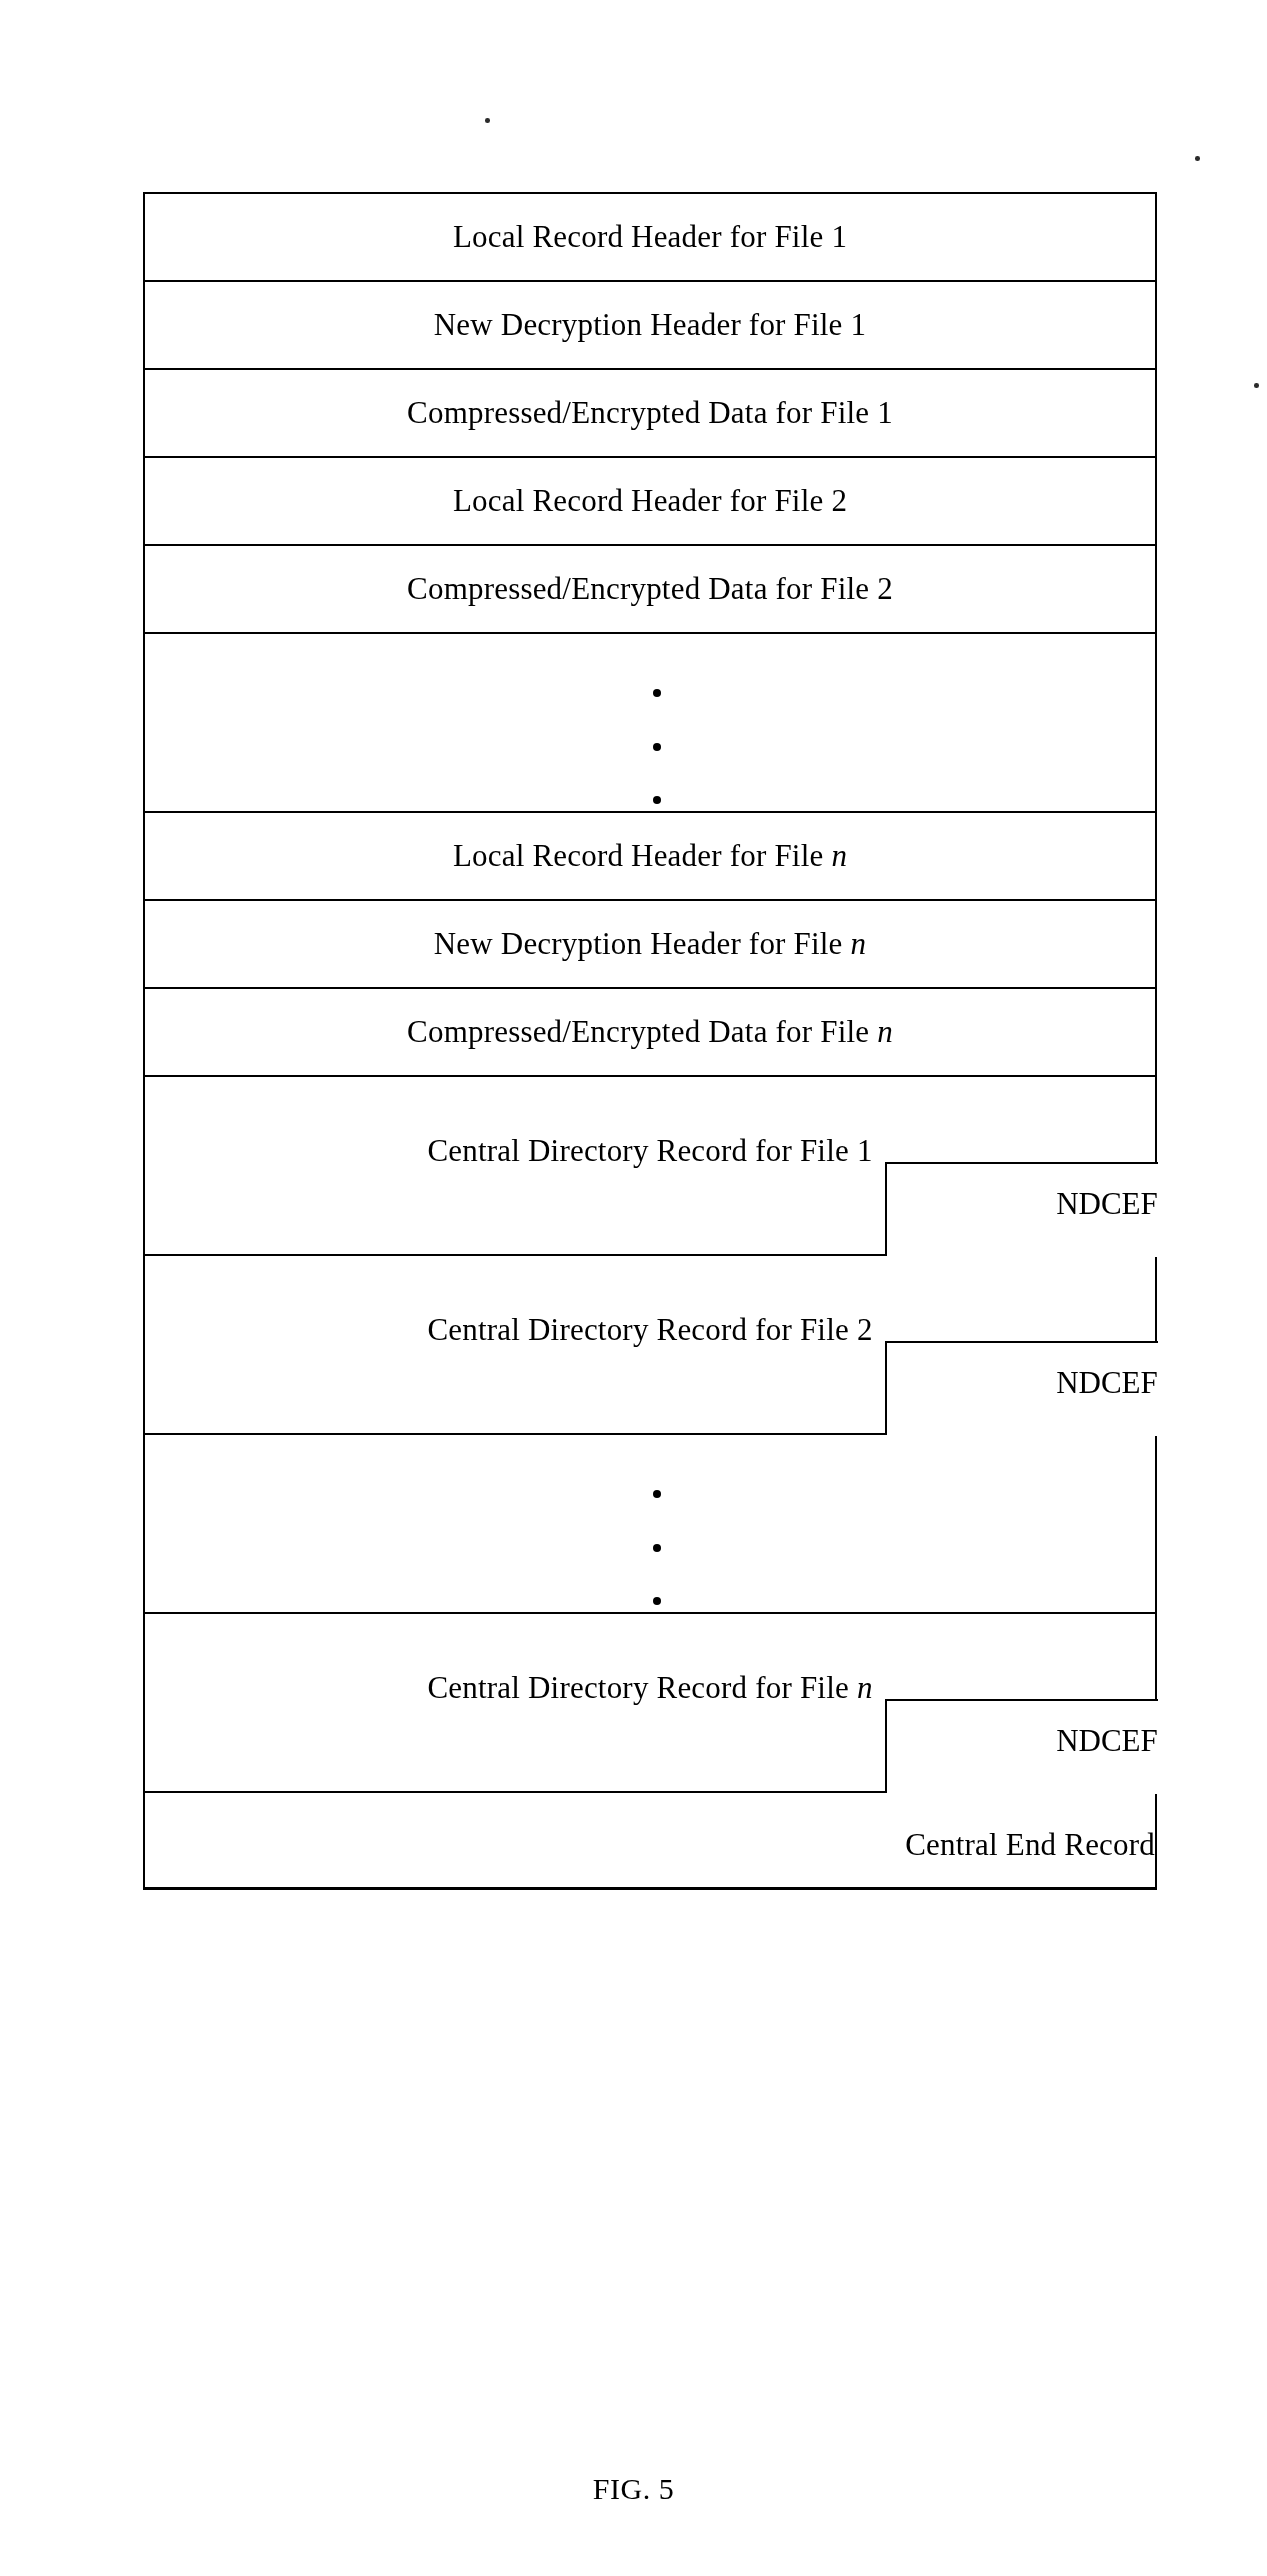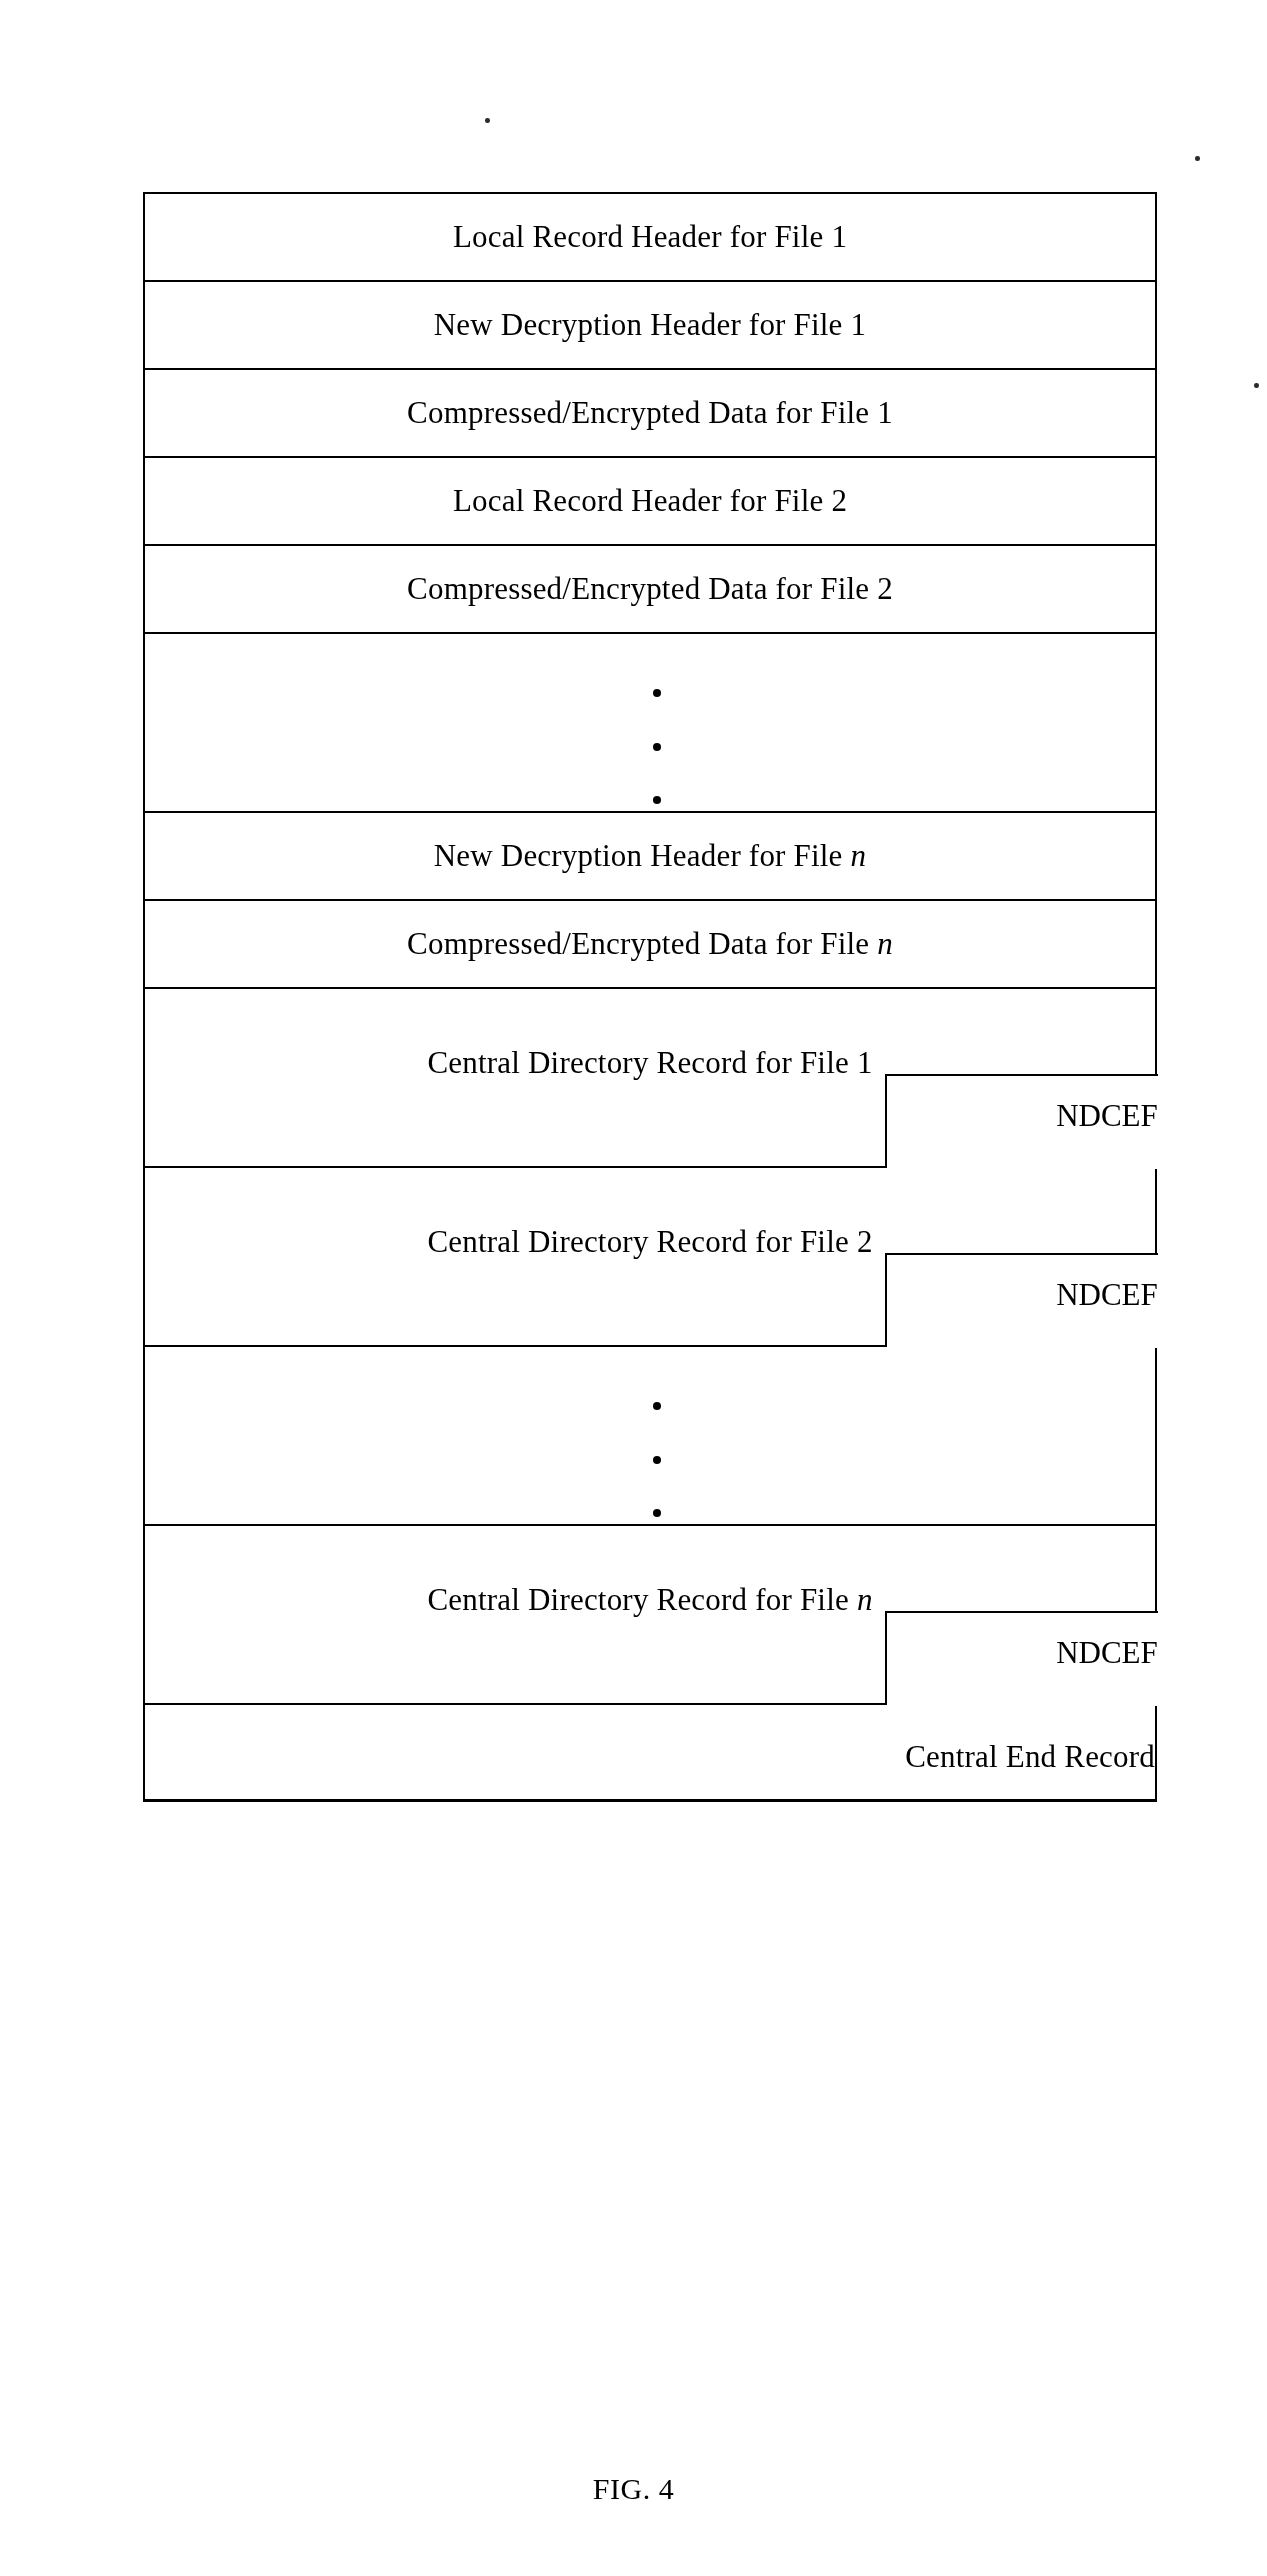--- a/index.html
+++ b/index.html
@@ -163,20 +163,23 @@
       <div class="row-label"><span>Compressed/Encrypted Data for File </span><span>2</span></div>
     </div>
     <div class="row row-tall">
       <div class="ellipsis-cell">
         <span class="edot d1"></span>
         <span class="edot d2"></span>
         <span class="edot d3"></span>
       </div>
     </div>
     <div class="row row-simple">
+      <div class="row-label"><span>Local Record Header for File </span><span class="ital">n</span></div>
+    </div>
+    <div class="row row-simple">
       <div class="row-label"><span>New Decryption Header for File </span><span class="ital">n</span></div>
     </div>
     <div class="row row-simple">
       <div class="row-label"><span>Compressed/Encrypted Data for File </span><span class="ital">n</span></div>
     </div>
     <div class="row row-tall">
       <div class="row-label"><span>Central Directory Record for File </span><span>1</span></div>
       <div class="ndcef">
         <div class="ndcef-label">NDCEF</div>
       </div>
@@ -198,14 +201,14 @@
       <div class="row-label"><span>Central Directory Record for File </span><span class="ital">n</span></div>
       <div class="ndcef">
         <div class="ndcef-label">NDCEF</div>
       </div>
     </div>
     <div class="row row-end">
       <div class="row-label"><span>Central End Record</span></div>
     </div>
   </div>
 
-<div id="caption">FIG. 4</div>
+<div id="caption">FIG. 5</div>
 
 
 </body></html>

